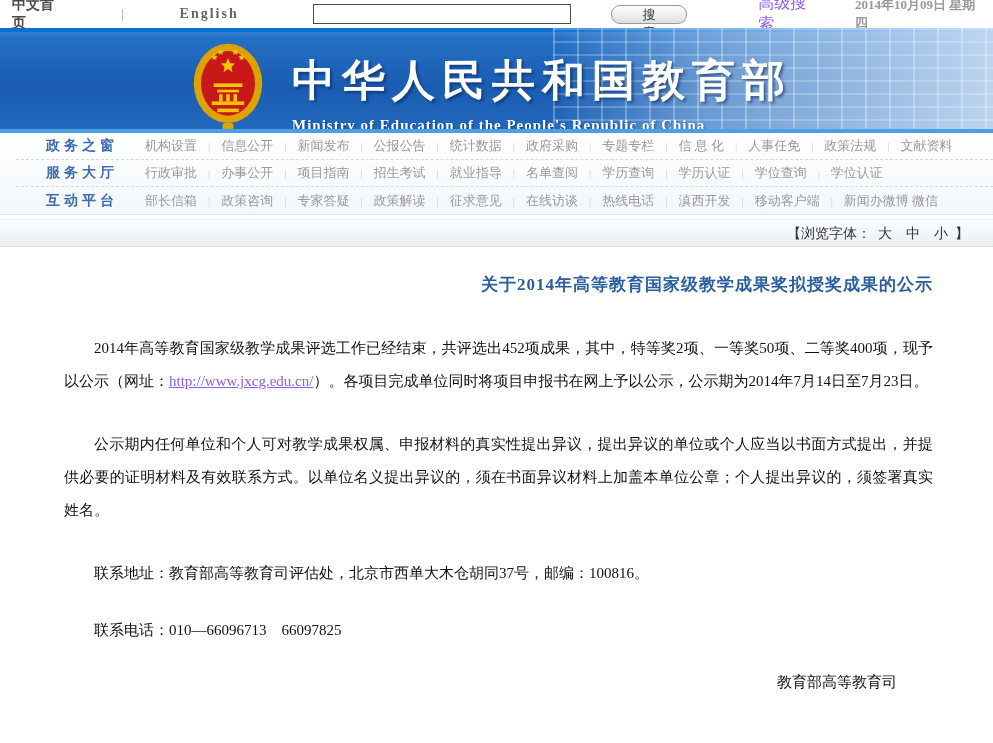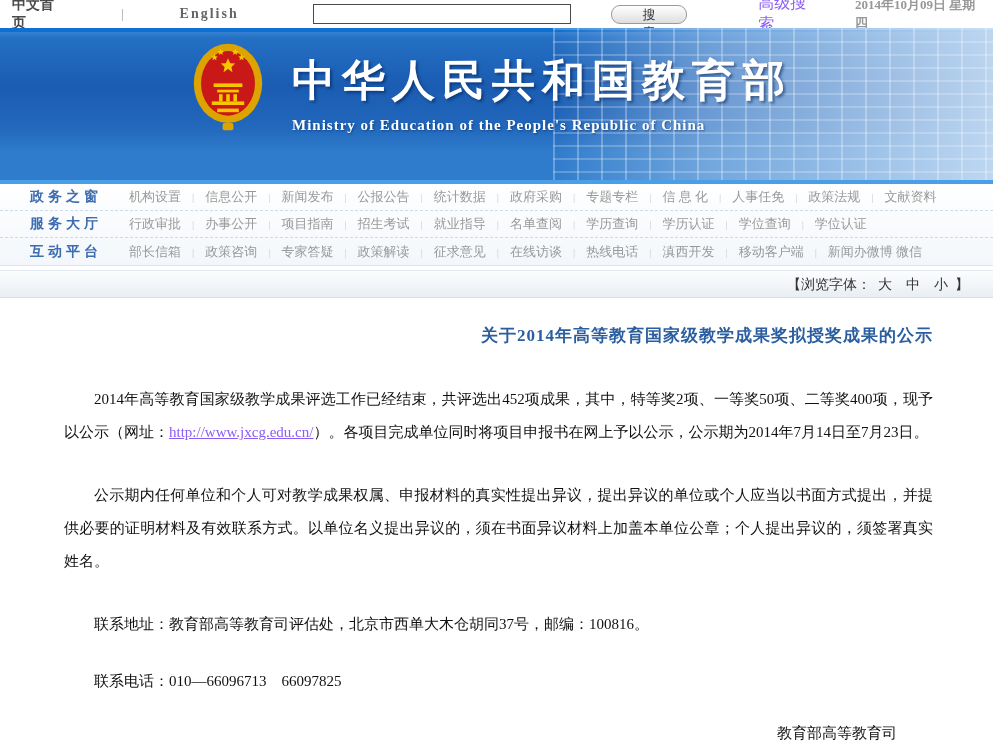--- a/index.html
+++ b/index.html
@@ -10,38 +10,38 @@
   .topbar{ height:28px; display:flex; align-items:center; padding:0 12px; background:#fff;gap:36px; }
   .tb-home{ font-size:14px; font-weight:bold; color:#4a4a4a; text-decoration:none; cursor:pointer; }
   .tb-sep{ color:#999; margin:0 20px; font-size:13px; }
   .tb-eng{ font-size:14px; font-weight:bold; letter-spacing:2px; color:#666; text-decoration:none; cursor:pointer; }
   .tb-search{ width:272px; height:20px; margin-left:38px; border:1px solid #4a4a4a; background:#fff; font-size:13px; padding:0 4px; }
   .tb-btn{ margin-left:4px; height:19px; padding:0 25px; font-size:13px; color:#333; background:linear-gradient(#ffffff,#dedede); border:1px solid #9a9a9a; border-radius:9px; cursor:pointer; font-family:inherit; }
   .tb-adv{ margin-left:35px; font-size:16px; color:#8b5cf6; text-decoration:none; cursor:pointer; }
   .tb-date{ margin-left:auto; font-size:13px; color:#989898; font-weight:bold; }
 
   
-  .banner{ position:relative; height:156px; overflow:hidden;
+  .banner{ position:relative; height:105px; overflow:hidden;
     background:linear-gradient(180deg,#3f8cd8 0,#2470c4 10px,#1a5cb2 58px,#2268bc 100px,#2f7ccc 124px); }
   .banner::before{ content:""; position:absolute; left:0; top:0; width:100%; height:4px; background:#0d6fd2; }
   .banner::after{ content:""; position:absolute; left:0; bottom:0; width:100%; height:4px; background:#4aa0e8; }
   .banner-building{ position:absolute; right:0; top:0; height:100%; width:440px;
     background:
       repeating-linear-gradient(90deg, rgba(255,255,255,.28) 0 2px, transparent 2px 24px),
       repeating-linear-gradient(180deg, rgba(255,255,255,.22) 0 2px, transparent 2px 13px),
       linear-gradient(90deg, rgba(150,190,230,0) 0%, rgba(168,200,235,.55) 35%, rgba(205,225,245,.9) 100%); }
   .emblem{ position:absolute; left:192px; top:10px; width:72px; height:98px; }
   .banner-text{ position:absolute; left:292px; top:24px; }
   .banner-title{ font-size:43px; font-weight:bold; color:#fff; letter-spacing:7px; white-space:nowrap;
     text-shadow:2px 2px 3px rgba(0,30,80,.55); }
   .banner-sub{ margin-top:7px; font-size:15px; font-weight:bold; color:#fff; letter-spacing:1px; white-space:nowrap;
     text-shadow:1px 1px 2px rgba(0,30,80,.5); }
 
   
-  .nav{ background:linear-gradient(#ffffff,#f3f7fb); border-bottom:1px solid #dde6ef; }
+  .nav{ background:linear-gradient(#ffffff,#f3f7fb); border-bottom:1px solid #dde6ef;padding-left:16px; }
   .nav-row{ height:27px; display:flex; align-items:center; padding-left:30px; border-bottom:1px dashed #ccdcee; }
   .nav-row:last-child{ border-bottom:none; }
   .nav-cat{ font-size:14px; font-weight:bold; color:#3e6cb0; letter-spacing:4px; margin-right:16px; cursor:pointer; white-space:nowrap; }
   .nav-items{ display:flex; align-items:center; }
   .nav-link{ font-size:13px; color:#999; text-decoration:none; margin:0 11px; cursor:pointer; white-space:nowrap; }
   .nav-sepc{ color:#ccc; font-size:11px; }
 
   
   .fontbar{ height:28px; margin-top:4px; line-height:27px; text-align:right; padding-right:24px;
     background:linear-gradient(#fcfdfe,#e9eef4); border-top:1px solid #e3e9f0; border-bottom:1px solid #d8dfe7;

